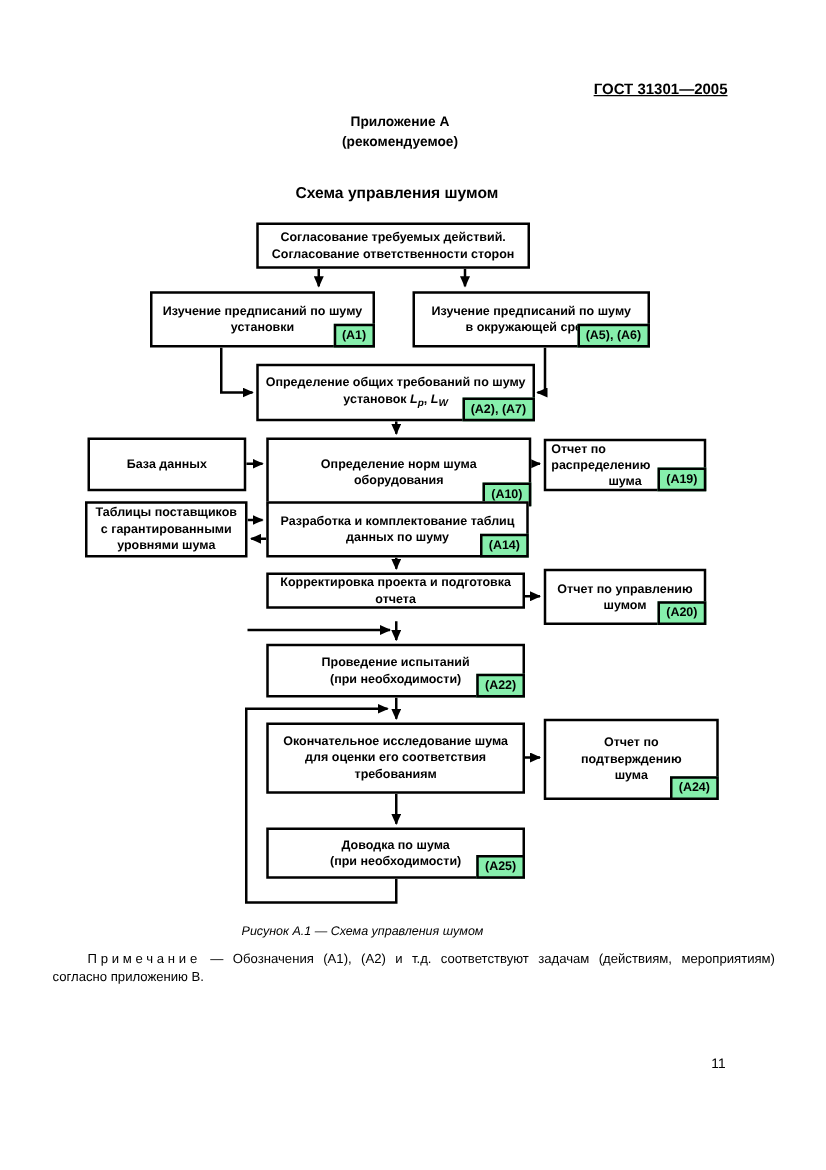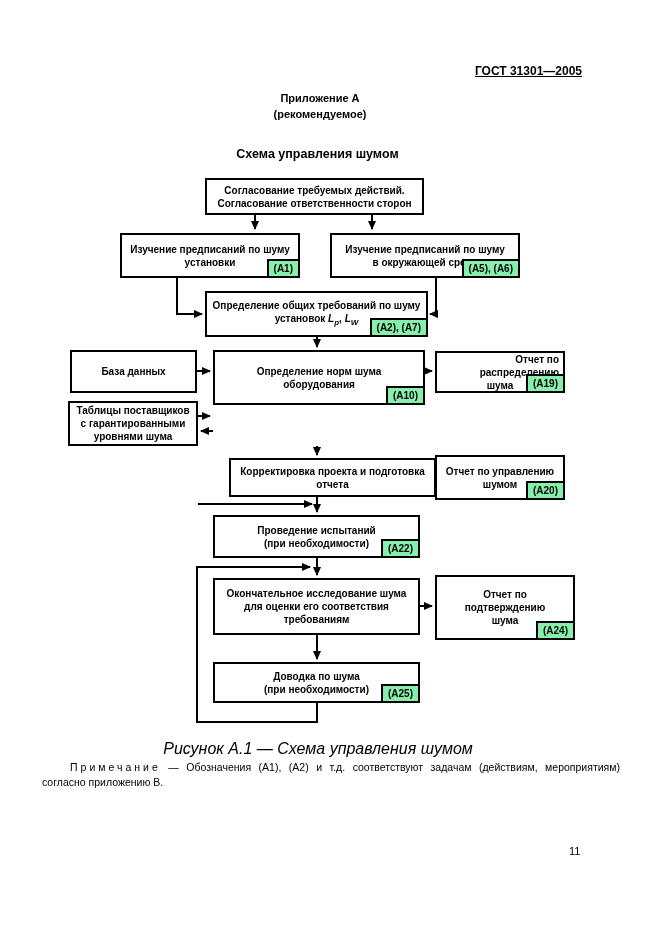--- a/index.html
+++ b/index.html
@@ -7,29 +7,29 @@
     position:relative;width:661px;height:936px;background:#ffffff;
     font-family:"Liberation Sans",sans-serif;color:#000;overflow:hidden;
   }
   .abs{position:absolute;}
   #doc-header{top:64px;right:79px;font-size:12px;font-weight:bold;text-decoration:underline;}
   #appendix{top:90px;left:0;width:640px;text-align:center;font-size:11px;font-weight:bold;line-height:16px;}
   #diagram-title{top:147px;left:0;width:635px;text-align:center;font-size:12.5px;font-weight:bold;}
   .box{
     position:absolute;box-sizing:border-box;border:2px solid #000;background:#fff;
     display:flex;flex-direction:column;align-items:center;justify-content:center;
-    text-align:right;font-size:10px;line-height:13px;font-weight:bold;padding:2px 4px;
+    text-align:left;font-size:10px;line-height:13px;font-weight:bold;padding:2px 4px;
   }
   .tag{
     position:absolute;right:-2px;bottom:-2px;border:2px solid #000;background:#86efac;
     padding:1px 5px;font-size:10px;line-height:13px;font-weight:bold;white-space:nowrap;
   }
   .lvl{margin-top:28px;}
   .lvl sub{font-size:8px;}
-  #figure-caption{top:740px;left:0;width:580px;text-align:center;font-size:16px;font-style:italic;margin-left:28px;}
+  #figure-caption{top:740px;left:0;width:580px;text-align:center;font-size:10px;font-style:italic;}
   #note{top:760px;left:42px;width:578px;font-size:10.5px;line-height:15px;text-align:justify;}
   #note p{margin:0;text-indent:28px;}
   .note-label{letter-spacing:3px;}
   #page-number{top:845px;left:569px;font-size:11px;}
   svg{position:absolute;left:0;top:0;}
 </style>
 </head>
 <body>
 
 <div id="page">
@@ -111,22 +111,27 @@
     <div>шума</div>
     <span class="tag">(А19)</span>
   </div>
 
   <div class="box" style="left:68px;top:401px;width:130px;height:45px">
     <div>Таблицы поставщиков</div>
     <div>с гарантированными</div>
     <div>уровнями шума</div>
   </div>
 
+  <div class="box" style="left:213px;top:401px;width:210px;height:45px">
+    <div>Разработка и комплектование таблиц</div>
+    <div>данных по шуму</div>
+    <span class="tag">(А14)</span>
+  </div>
 
-  <div class="box" style="left:229px;top:458px;width:207px;height:39px">
+  <div class="box" style="left:213px;top:458px;width:207px;height:29px">
     <div>Корректировка проекта и подготовка</div>
     <div>отчета</div>
   </div>
 
   <div class="box" style="left:435px;top:455px;width:130px;height:45px">
     <div>Отчет по управлению</div>
     <div>шумом</div>
     <span class="tag">(А20)</span>
   </div>
 

